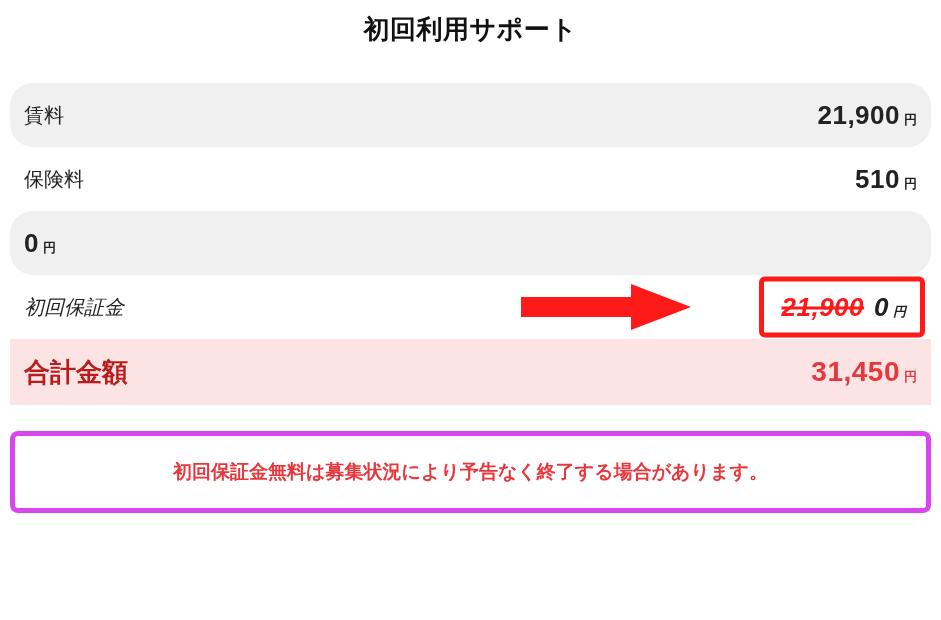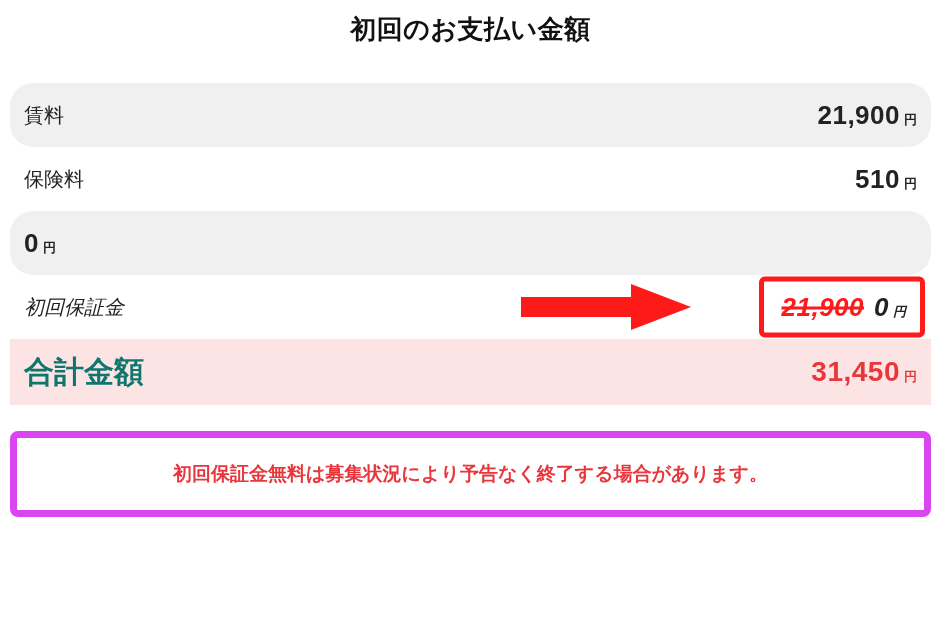--- a/index.html
+++ b/index.html
@@ -63,40 +63,40 @@
     width: 170px;
     height: 50px;
   }
   .arrow-wrap svg { width: 100%; height: 100%; display: block; }
 
   .total-row {
     background: #fde4e4;
     color: #e7373c;
     height: 66px;
   }
-  .total-row .label { font-size: 30px; font-weight: 700; color: #0f766e; }
+  .total-row .label { font-size: 26px; font-weight: 700; color: #b91c1c; }
   .total-row .value { font-size: 28px; font-weight: 700; color: #e7373c; }
   .total-row .unit  { color: #e7373c; }
 
   .notice {
     margin-top: 26px;
-    border: 7px solid #d946ef;
+    border: 5px solid #d946ef;
     border-radius: 8px;
     padding: 18px 10px;
     text-align: center;
     color: #e7373c;
     font-size: 19px;
     font-weight: 700;
     line-height: 1.9;
   }
 </style>
 </head>
 <body>
 
-<h1 class="title">初回のお支払い金額</h1>
+<h1 class="title">初回利用サポート</h1>
 
 <div class="row shade">
   <span class="label">賃料</span>
   <span class="value-wrap">
     <span class="value">21,900</span>
     <span class="unit">円</span>
   </span>
 </div>
 
 <div class="row plain">

